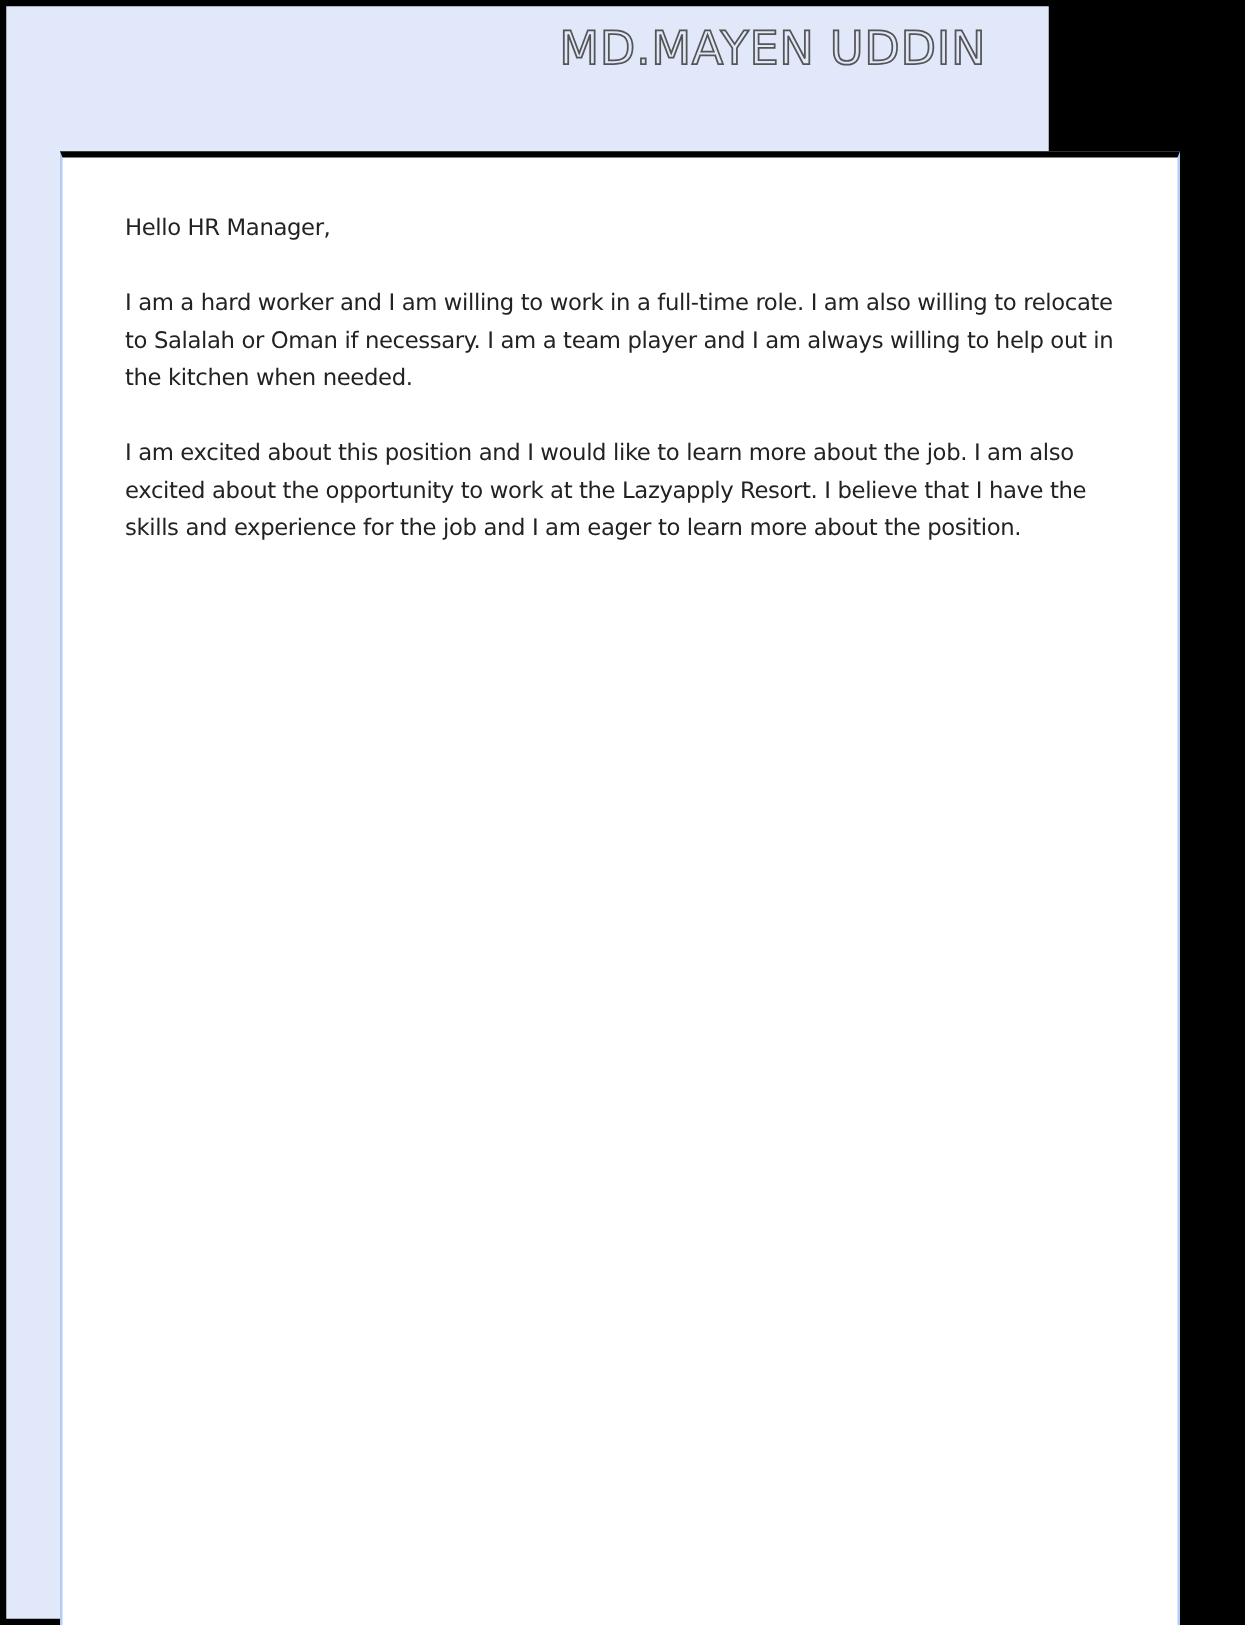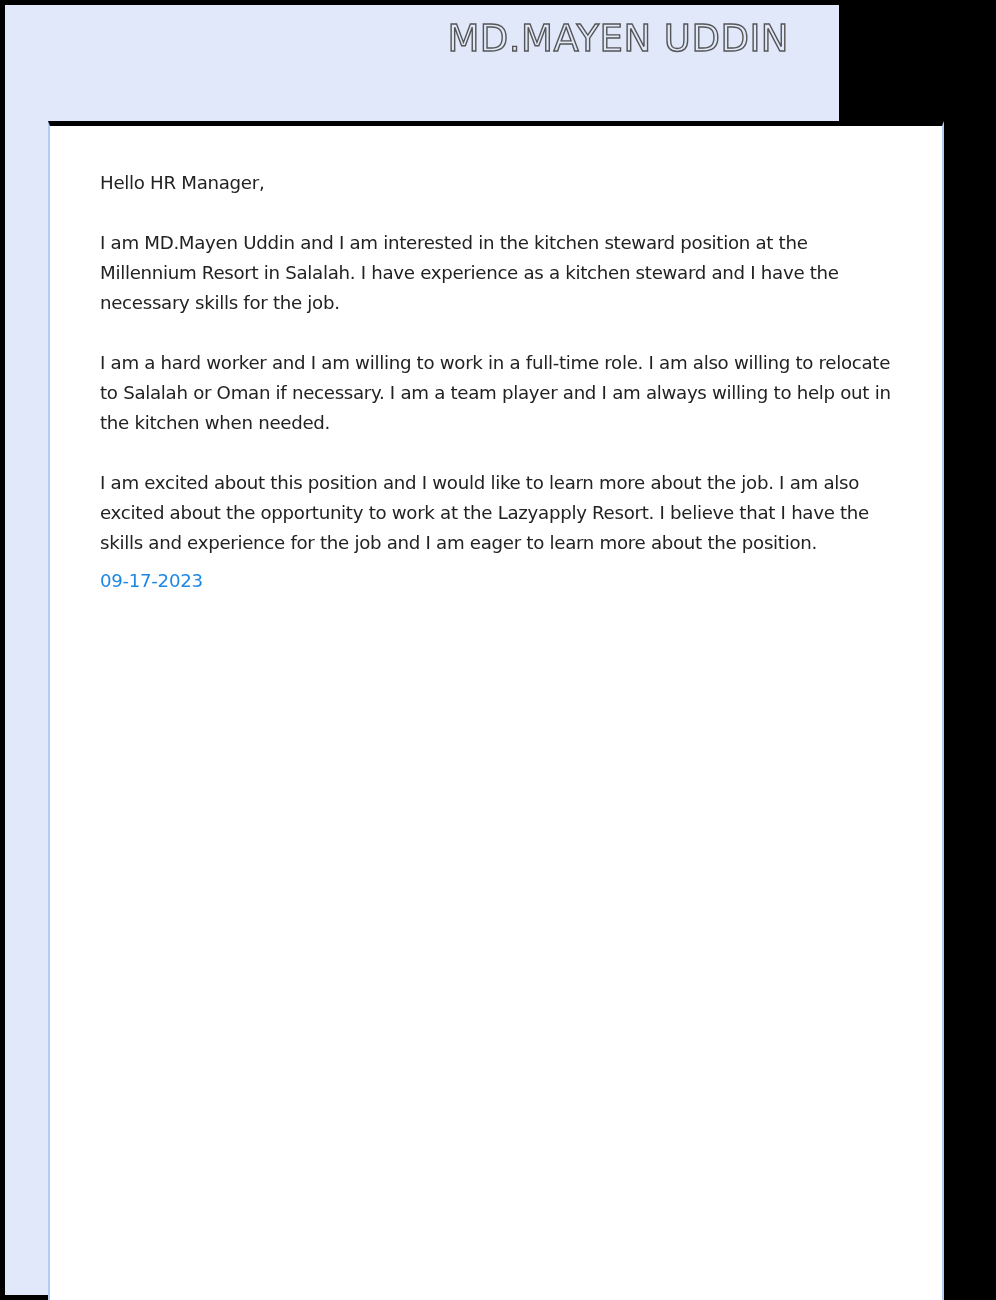--- a/index.html
+++ b/index.html
@@ -65,20 +65,18 @@
 </style>
 </head>
 <body>
 
 <div class="frame">
   <div class="name-title">MD.MAYEN UDDIN</div>
 
   <div class="card">
     <div class="letter">
       <p>Hello HR Manager,</p>
-      <p>I am MD.Mayen Uddin and I am interested in the kitchen steward position at the Millennium Resort in Salalah. I have experience as a kitchen steward and I have the necessary skills for the job.</p>
       <p>I am a hard worker and I am willing to work in a full-time role. I am also willing to relocate to Salalah or Oman if necessary. I am a team player and I am always willing to help out in the kitchen when needed.</p>
       <p class="last">I am excited about this position and I would like to learn more about the job. I am also excited about the opportunity to work at the Lazyapply Resort. I believe that I have the skills and experience for the job and I am eager to learn more about the position.</p>
-      <div class="date">09-17-2023</div>
     </div>
     <div class="footer">Lazyapply.com</div>
   </div>
 </div>
 
 </body></html>

